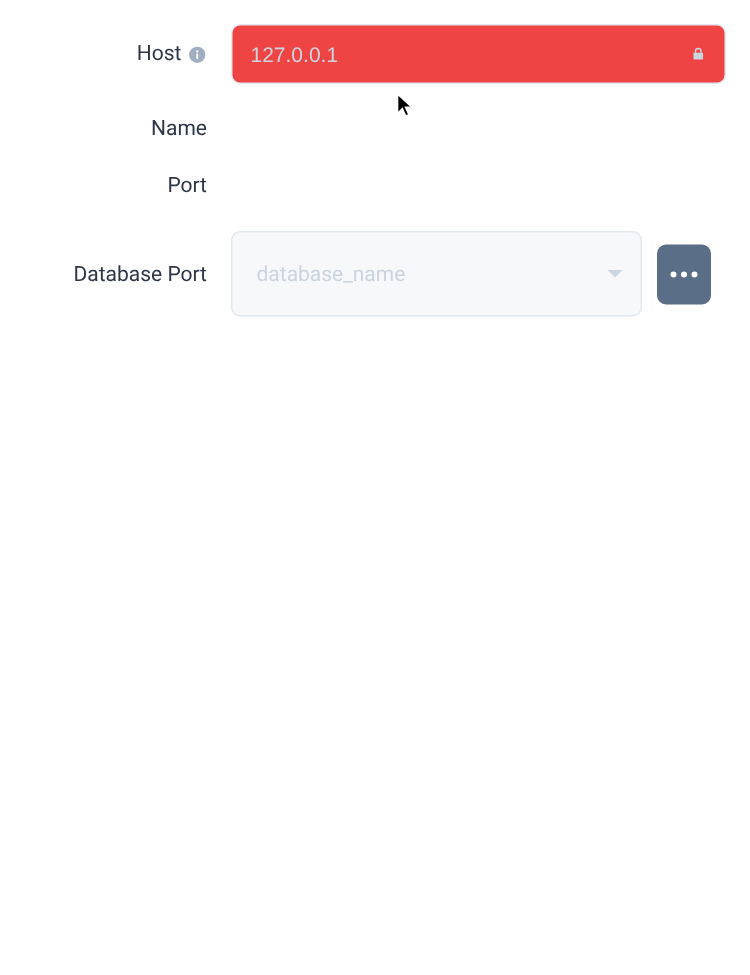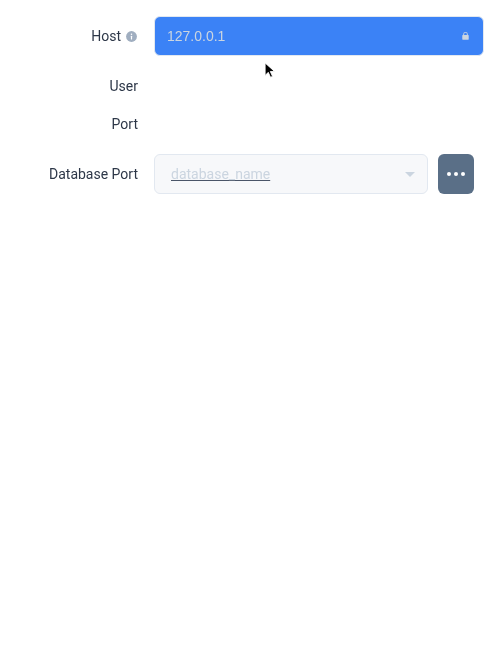--- a/index.html
+++ b/index.html
@@ -40,21 +40,21 @@
   }
   .input-wrap {
     position: relative;
     flex: 1;
     height: 40px;
     border: 1px solid #e2e8f0;
     border-radius: 6px;
     display: flex;
     align-items: center;
     padding: 0 12px;
-    background: #3b82f6;
+    background: #ef4444;
   }
   .input-wrap input {
     border: none;
     outline: none;
     width: 100%;
     height: 100%;
     font-size: 14px;
     color: #2d3748;
     background: transparent;
   }
@@ -69,29 +69,28 @@
   }
   .icon {
     display: inline-flex;
     align-items: center;
     justify-content: center;
     color: #cbd5e0;
   }
   .select-wrap {
     position: relative;
     flex: 1;
-    height: 40px;
+    height: 57px;
     border: 1px solid #e2e8f0;
     border-radius: 6px;
     background: #f7f8fa;
     display: flex;
     align-items: center;
     padding: 0 12px 0 16px;
     max-width: 274px;
-    text-decoration: underline;
   }
   .select-text {
     flex: 1;
     color: #cbd5e0;
   }
   .caret {
     width: 0; height: 0;
     border-left: 5px solid transparent;
     border-right: 5px solid transparent;
     border-top: 5px solid #cbd5e0;
@@ -155,21 +154,21 @@
                 <path d="M7 10V8a5 5 0 0 1 10 0v2h1a1 1 0 0 1 1 1v8a1 1 0 0 1-1 1H6a1 1 0 0 1-1-1v-8a1 1 0 0 1 1-1h1zm2 0h6V8a3 3 0 1 0-6 0v2z"></path>
               </svg>
           </span>
         </div>
       </div>
     </div>
   </div>
 
   <div class="row">
     <div class="label-col">
-      <span>User</span>
+      <span>Name</span>
     </div>
   </div>
 
   <div class="row">
     <div class="label-col">
       <span>Port</span>
     </div>
   </div>
 
 

